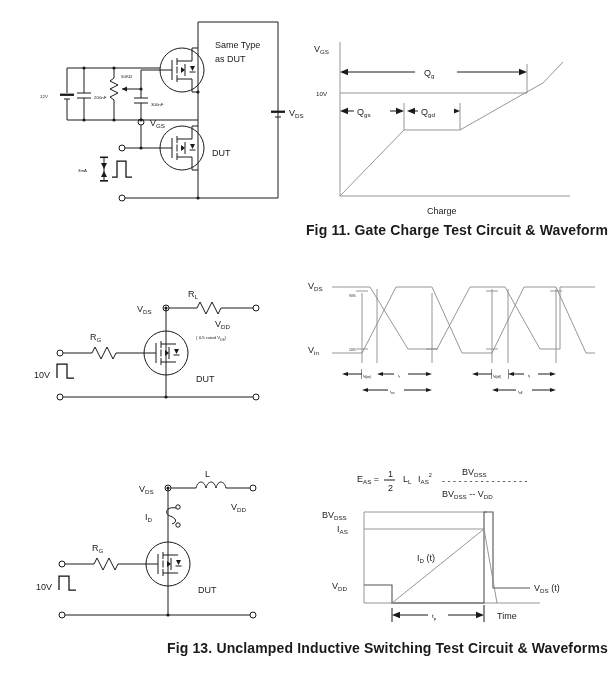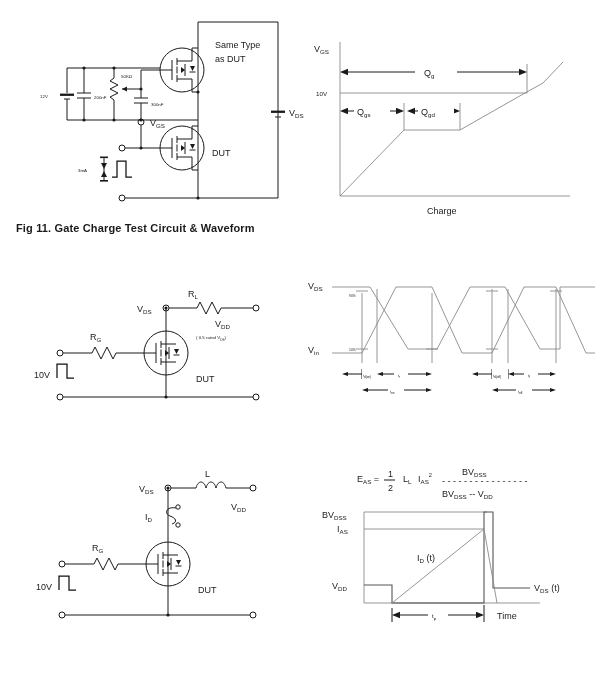--- a/index.html
+++ b/index.html
@@ -17,22 +17,22 @@
   }
   .figure-block {
     position: absolute;
     left: 0;
     width: 608px;
   }
   .fig-svg {
     display: block;
   }
   .caption {
-    text-align: left;
-    font-size: 11px;
+    text-align: right;
+    font-size: 14px;
     font-weight: bold;
     letter-spacing: 0.15px;
     color: #1a1a1a;
     font-family: "Liberation Sans", sans-serif;
     padding-left: 16px;
   }
   svg text {
     font-family: "Liberation Sans", sans-serif;
     fill: #1a1a1a;
   }
@@ -469,13 +469,14 @@
         <line class="arrowln" x1="392" y1="148" x2="392" y2="162"></line>
         <line class="arrowln" x1="484" y1="145" x2="484" y2="162"></line>
         <rect x="428" y="147" width="20" height="13" fill="#ffffff"></rect>
         <text class="lbl-sm" x="432" y="158"><tspan>t</tspan><tspan class="sub-sm" dy="1.8">p</tspan></text>
       </g>
 
       <text class="lbl" x="497" y="159">Time</text>
     </g>
   </svg>
 
+  <div class="caption">Fig 13.  Unclamped Inductive Switching Test Circuit  &amp;  Waveforms</div>
 </div>
 
 </body></html>

